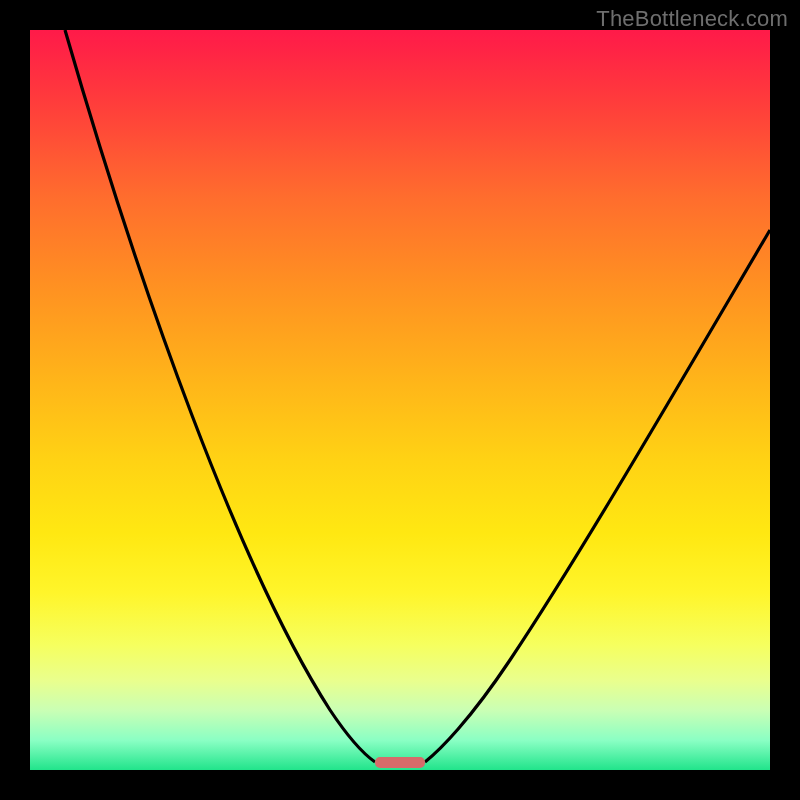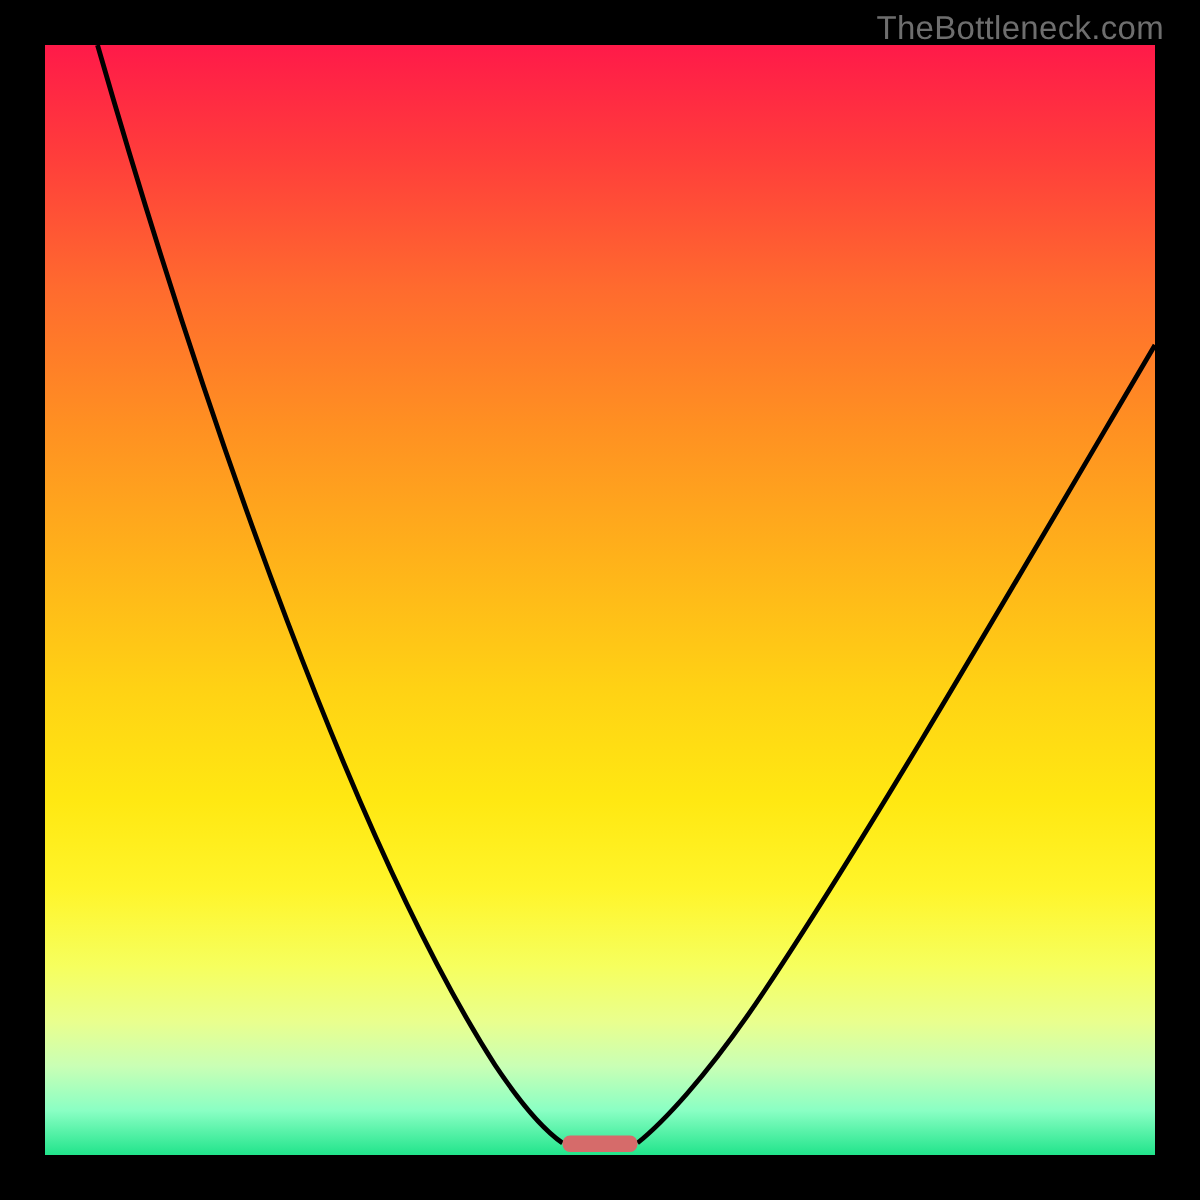--- a/index.html
+++ b/index.html
@@ -36,21 +36,21 @@
       #f6ff5e 83%,
       #e9ff8e 88%,
       #c9ffb5 92%,
       #8affc4 96%,
       #21e48b 100%
     );
   }
   .watermark {
     position: absolute;
     top: 6px;
-    right: 24px;
+    right: 12px;
     color: #6e6e6e;
     font-size: 22px;
     letter-spacing: 0.2px;
     user-select: none;
   }
   svg.curves {
     position: absolute;
     left: 0;
     top: 0;
     width: 740px;

